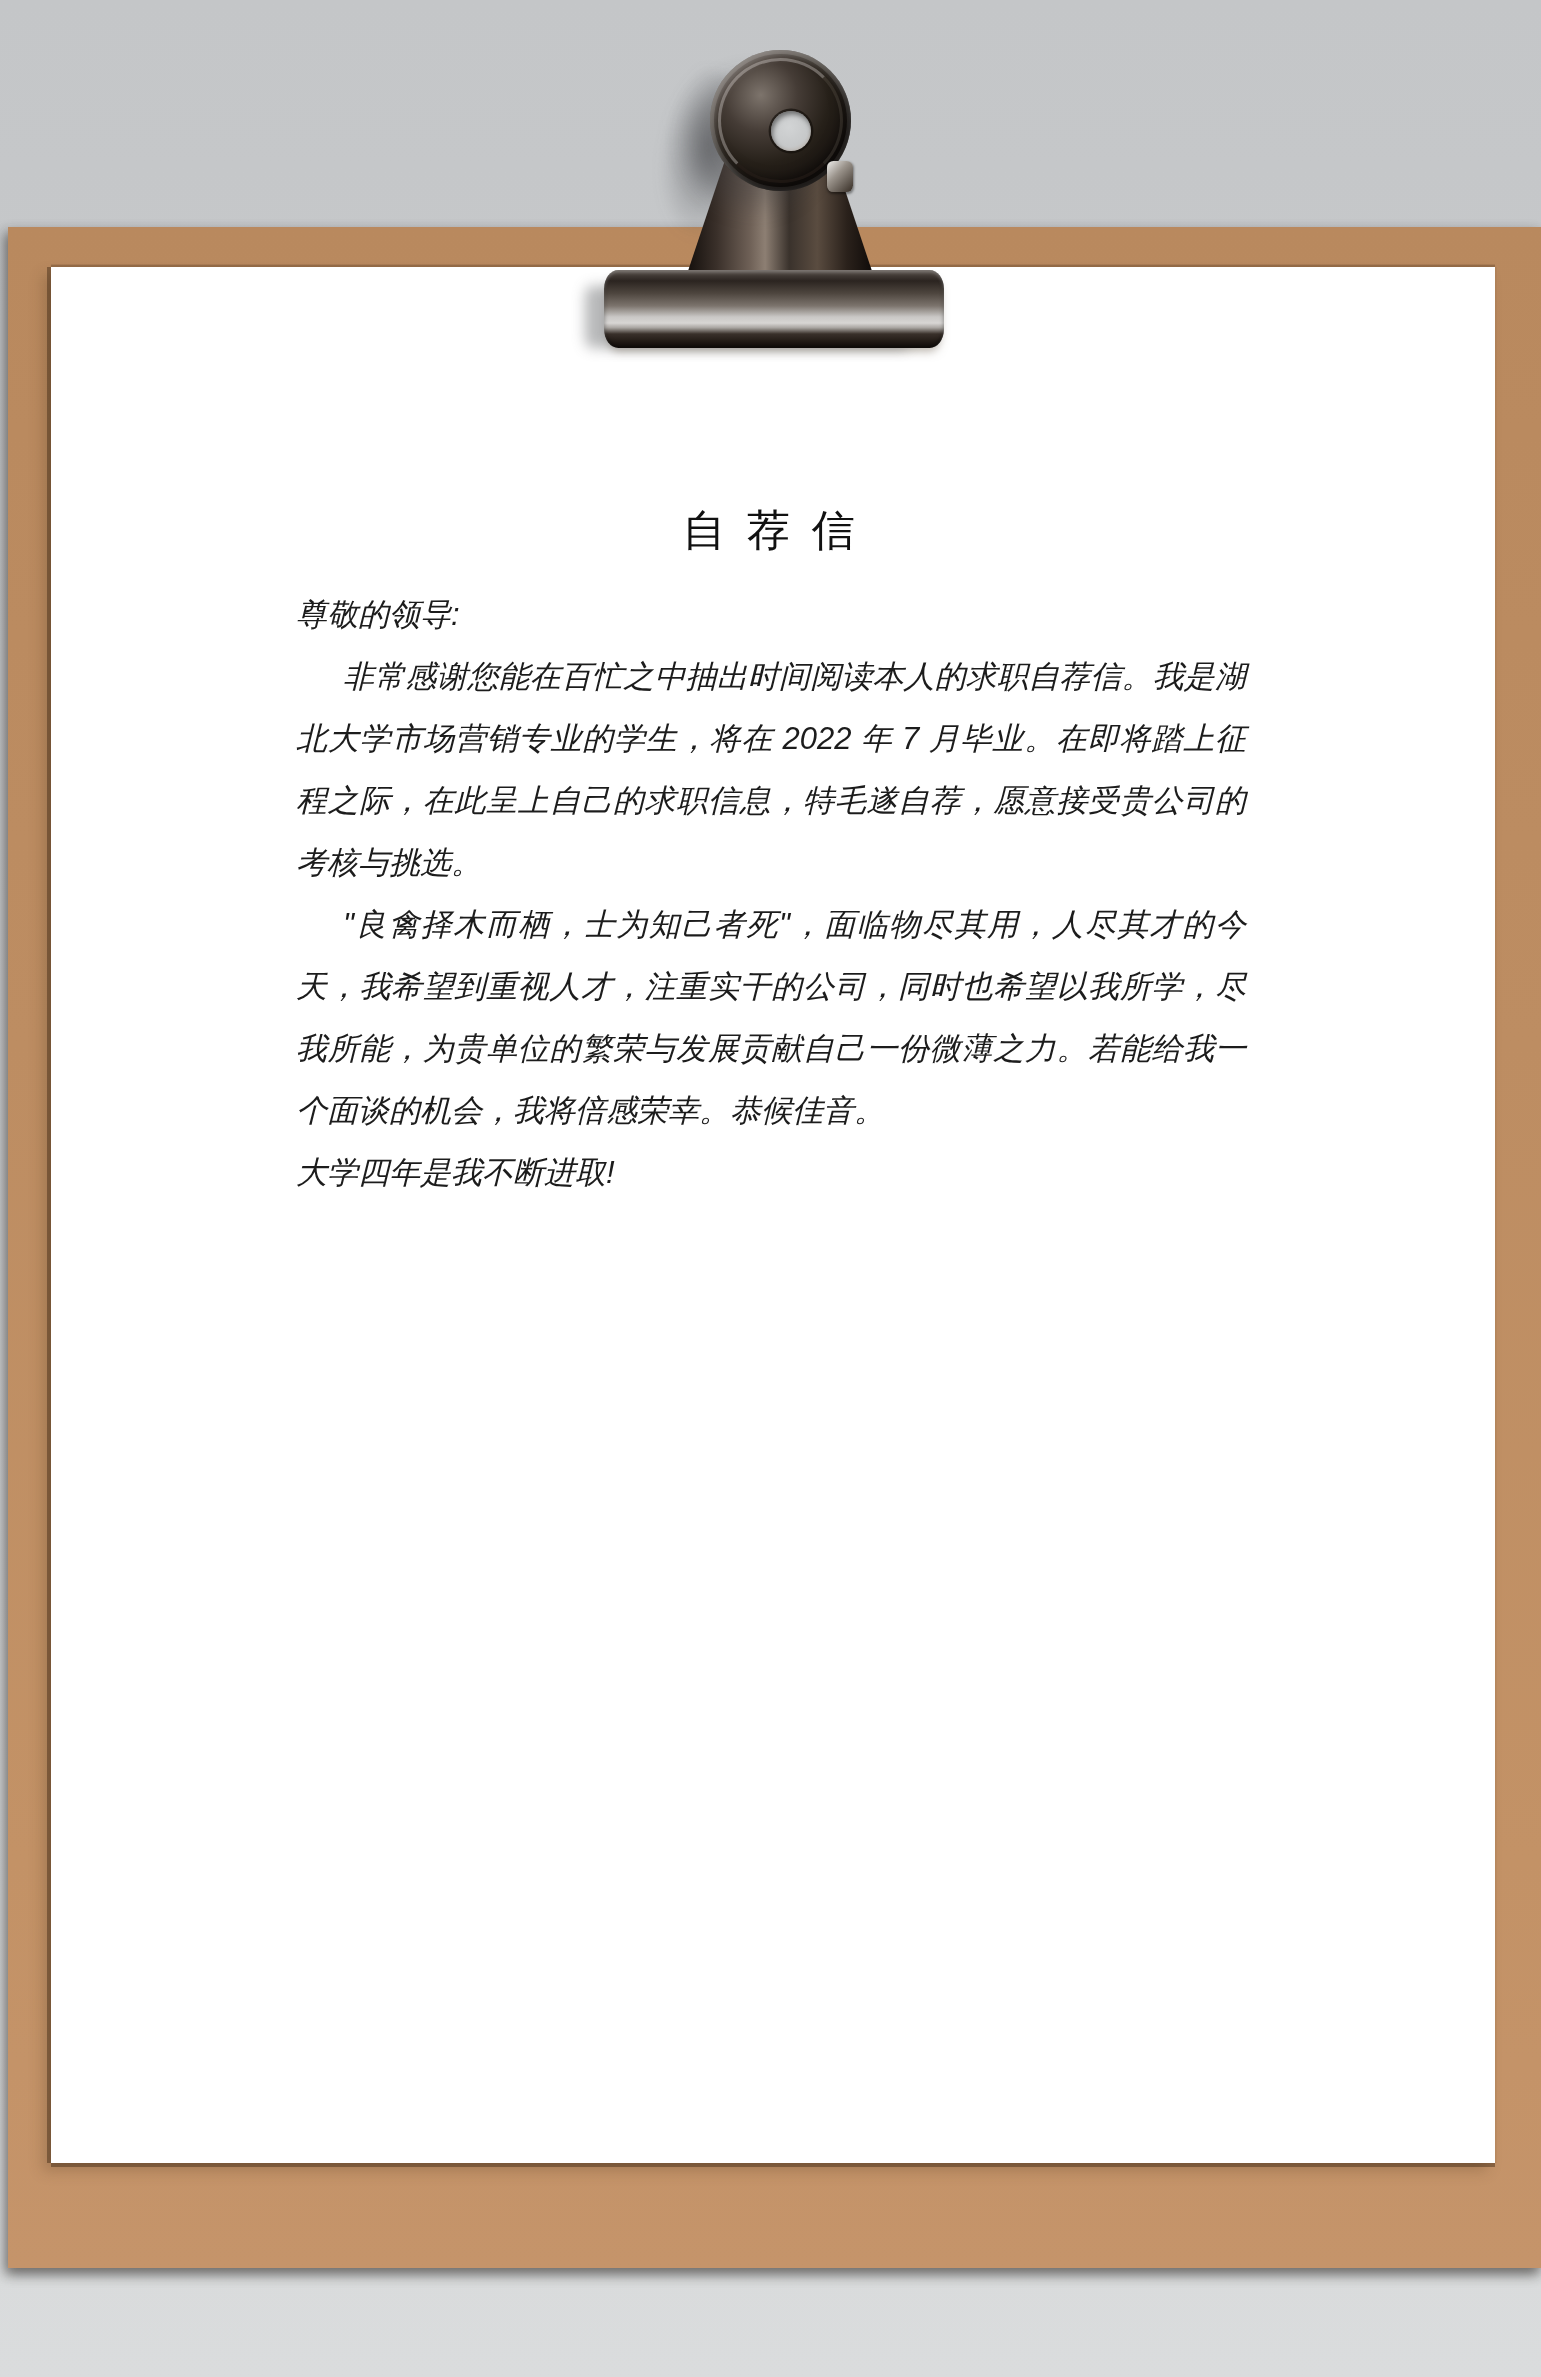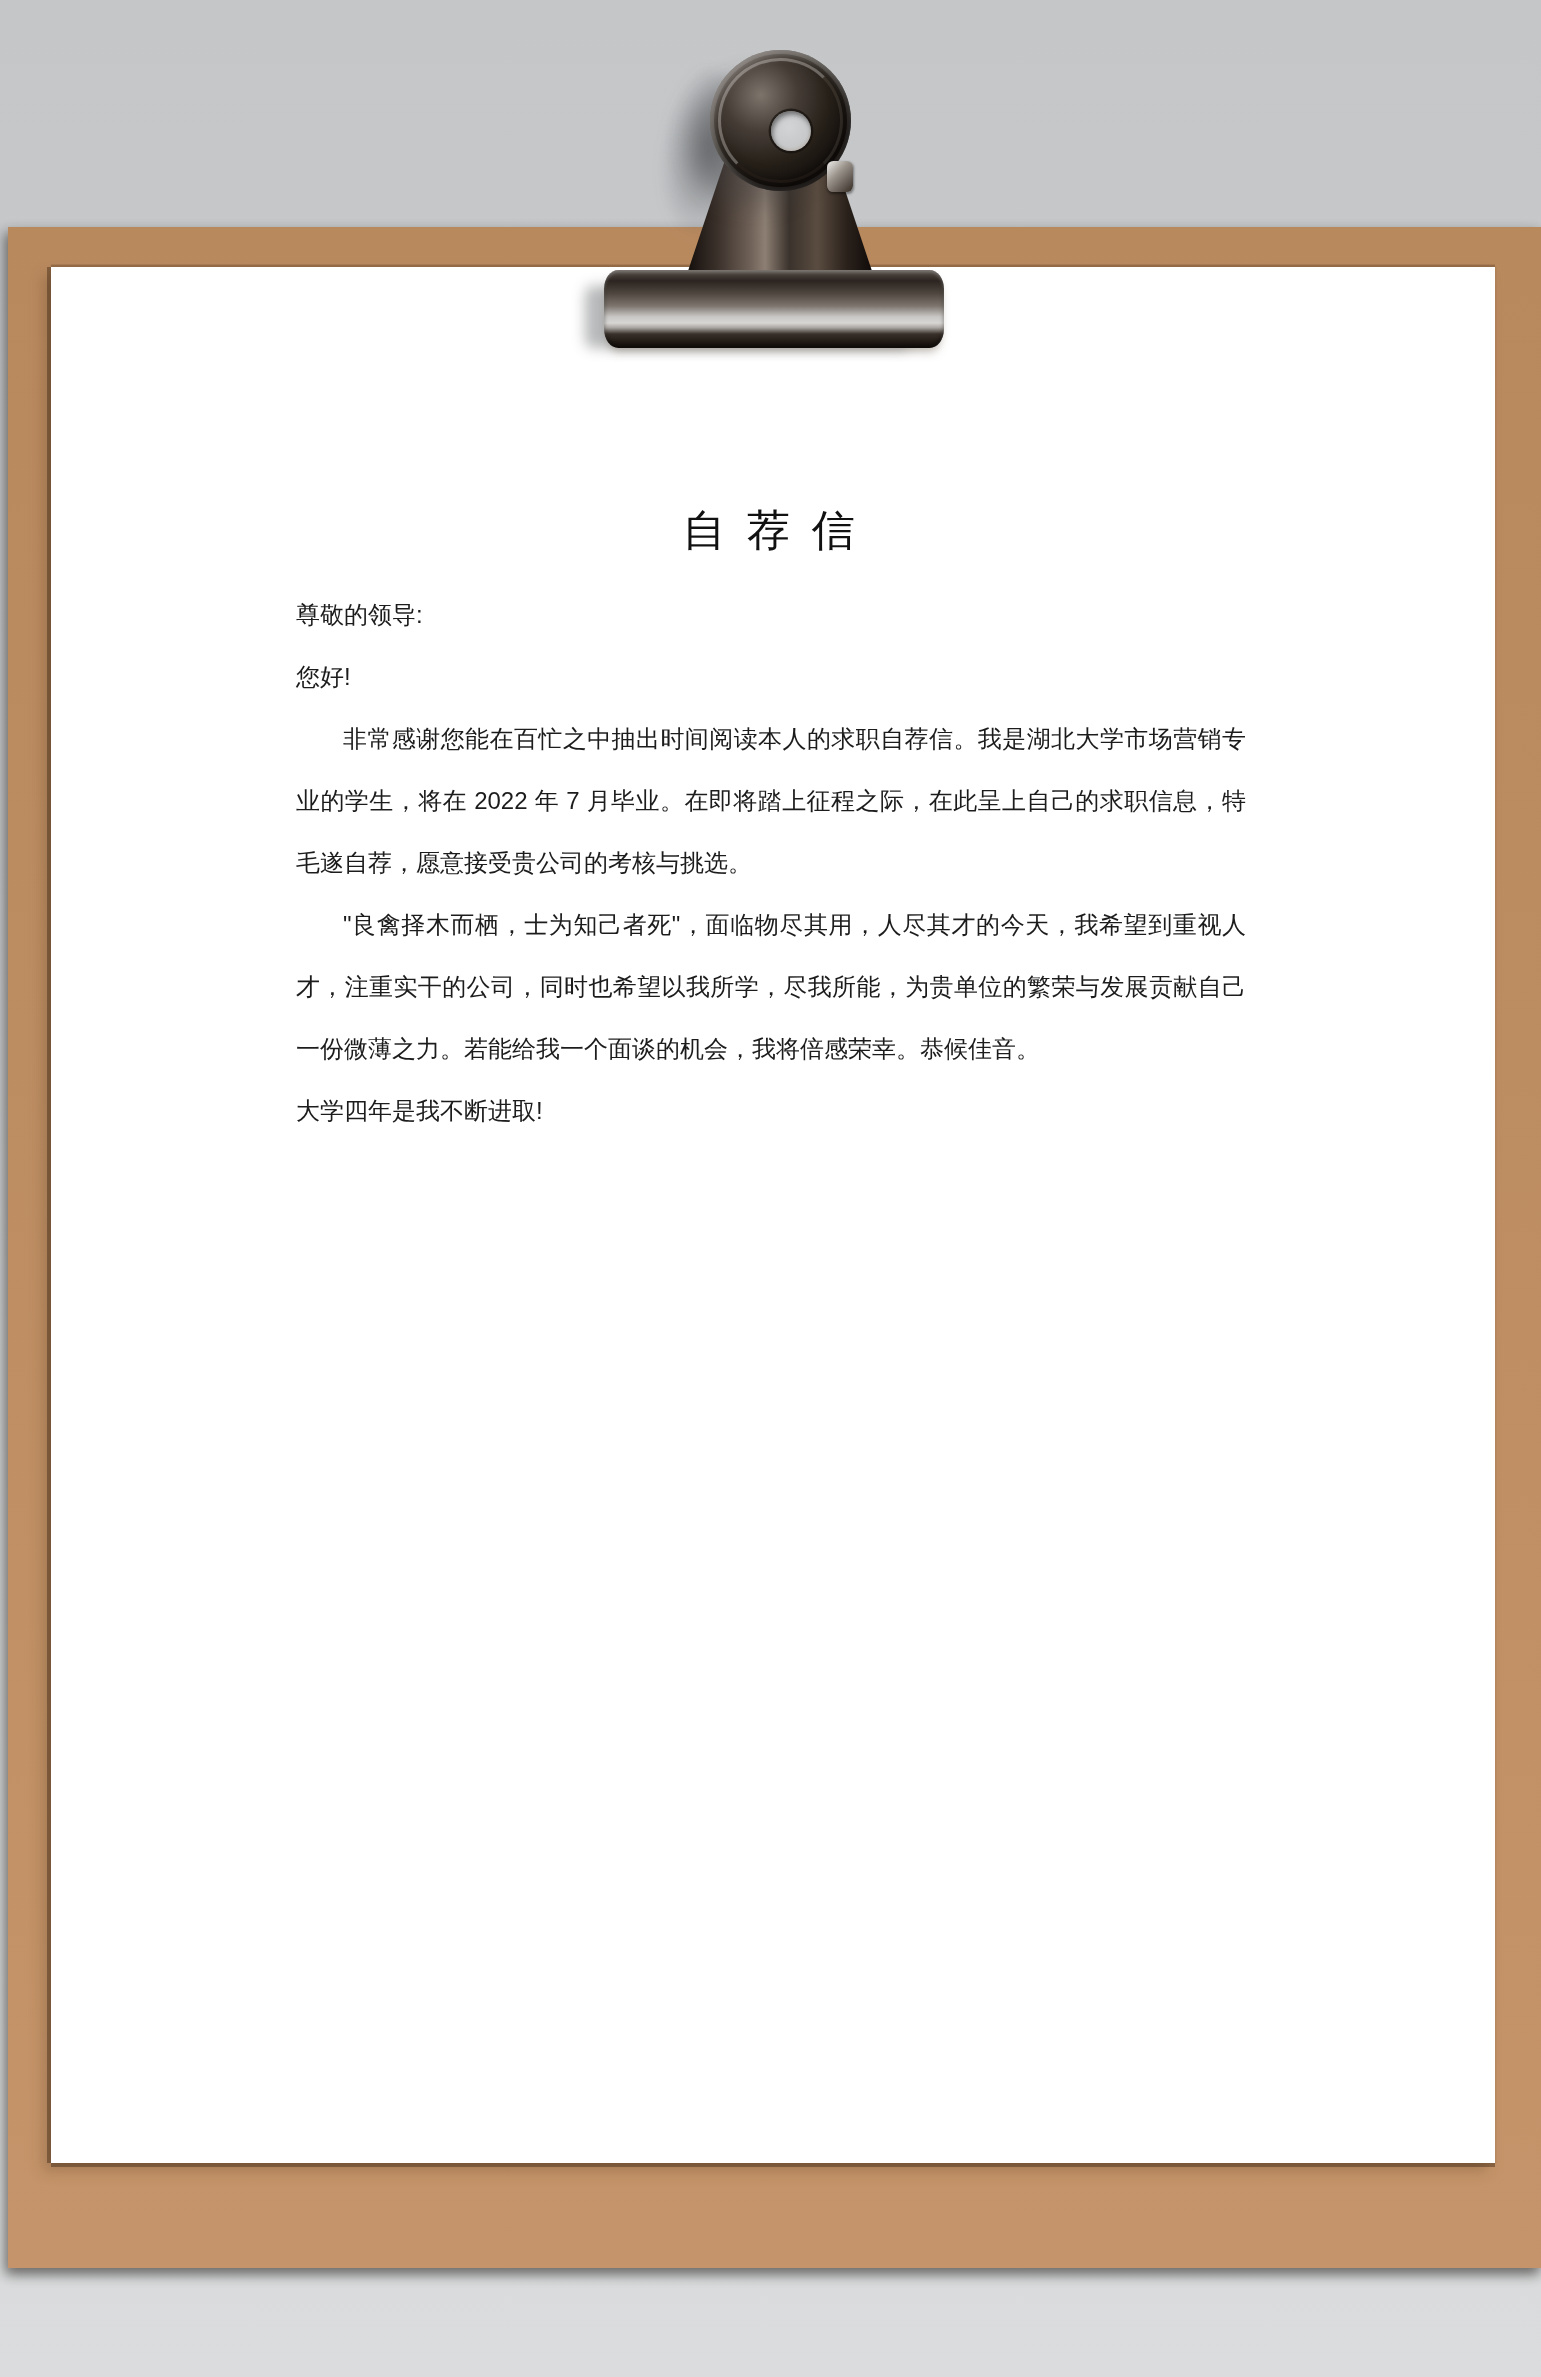--- a/index.html
+++ b/index.html
@@ -47,23 +47,24 @@
   .doc-title {
     margin-top: 238px;
     font-size: 43px;
     line-height: 50px;
     text-align: center;
     letter-spacing: 4.8px;
     color: #111;
   }
   .letter-body {
     margin-top: 29px;
-    font-size: 24px;
+    font-size: 31px;
     line-height: 62px;
     text-align: justify;
+    font-style: italic;
   }
   .letter-body p { margin: 0; }
   .letter-body p.indent { text-indent: 47px; }
   .signature-block {
     width: -moz-fit-content;
     width: fit-content;
     margin-left: 646px;
   }
   .signature-block .date-line { padding-left: 8px; }
 
@@ -154,21 +155,20 @@
 <body>
 
 <div class="scene">
 
   <div class="board"></div>
 
   <div class="paper">
     <div class="doc-title">自 荐 信</div>
     <div class="letter-body">
       <p>尊敬的领导:</p>
-      <p>您好!</p>
       <p class="indent">非常感谢您能在百忙之中抽出时间阅读本人的求职自荐信。我是湖北大学市场营销专业的学生，将在 2022 年 7 月毕业。在即将踏上征程之际，在此呈上自己的求职信息，特毛遂自荐，愿意接受贵公司的考核与挑选。</p>
       <p class="indent">"良禽择木而栖，士为知己者死"，面临物尽其用，人尽其才的今天，我希望到重视人才，注重实干的公司，同时也希望以我所学，尽我所能，为贵单位的繁荣与发展贡献自己一份微薄之力。若能给我一个面谈的机会，我将倍感荣幸。恭候佳音。</p>
       <p>大学四年是我不断进取!</p>
     </div>
   </div>
 
   <div>
     <div class="clip-cast-shadow"></div>
     <div class="clip-neck"></div>
     <div class="clip-ring"></div>

